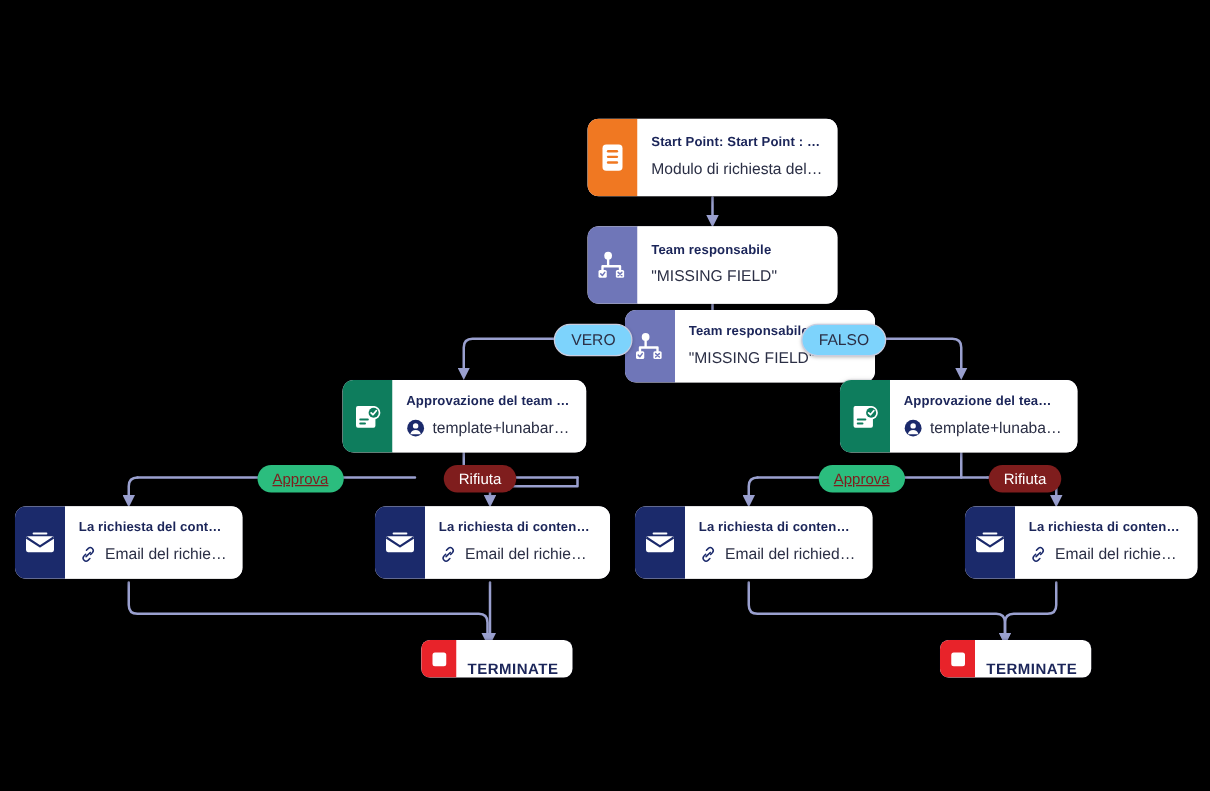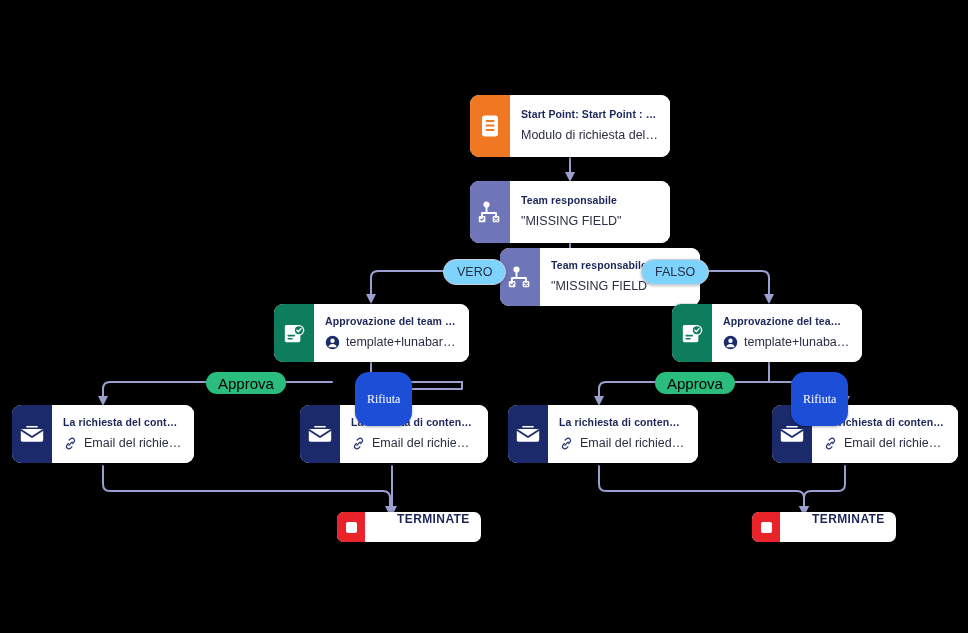--- a/index.html
+++ b/index.html
@@ -43,31 +43,30 @@
   
   .pill{
     position:absolute;display:flex;align-items:center;justify-content:center;
     border-radius:14px;font-size:12px;line-height:1;white-space:nowrap;
   }
   .pill-cond{
     background:#7dd3fc;color:#2b2f45;border:1px solid #c9cde0;
     padding:0 13px;height:24px;font-size:12.5px;
     box-shadow:0 1px 3px rgba(0,0,0,.25);
   }
-  .pill-approve{background:#2bbd7e;color:#000000;padding:0 12px;height:22px;font-size:15px;
+  .pill-approve{background:#2bbd7e;color:#7f1d1d;padding:0 12px;height:22px;font-size:12px;
+    box-shadow:0 1px 3px rgba(0,0,0,.3);text-decoration:underline;}
+  .pill-reject{background:#7f1d1d;color:#fff;padding:0 12px;height:22px;font-size:12px;
     box-shadow:0 1px 3px rgba(0,0,0,.3);}
-  .pill-reject{background:#1d4ed8;color:#fff;padding:16px 12px;height:22px;font-size:12px;
-    box-shadow:0 1px 3px rgba(0,0,0,.3);font-family:Liberation Serif, serif;}
 
   
   .terminate{
-    position:absolute;display:flex;align-items:flex-start;border-radius:7px;
+    position:absolute;display:flex;align-items:flex-end;border-radius:7px;
     background:#fff;overflow:hidden;height:30px;
     box-shadow:0 2px 5px rgba(0,0,0,.3), 0 0 0 1px rgba(20,24,60,.1);
-    gap:23px;
   }
   .terminate .tico{
     width:28px;height:30px;flex:0 0 28px;background:#e8232a;
     display:flex;align-items:center;justify-content:center;
   }
   .terminate .tico .sq{width:11px;height:11px;background:#fff;border-radius:2px;}
   .terminate .tlabel{
     padding:0 11px 0 9px;font-size:12px;font-weight:bold;color:#1b2559;letter-spacing:.4px;
   }
   svg{display:block;}

